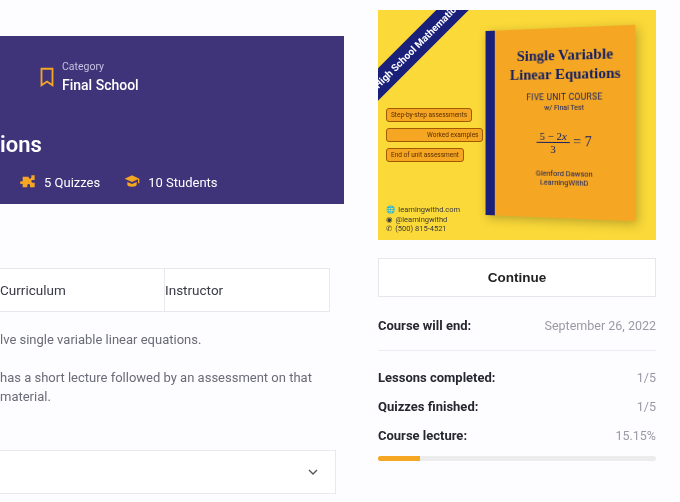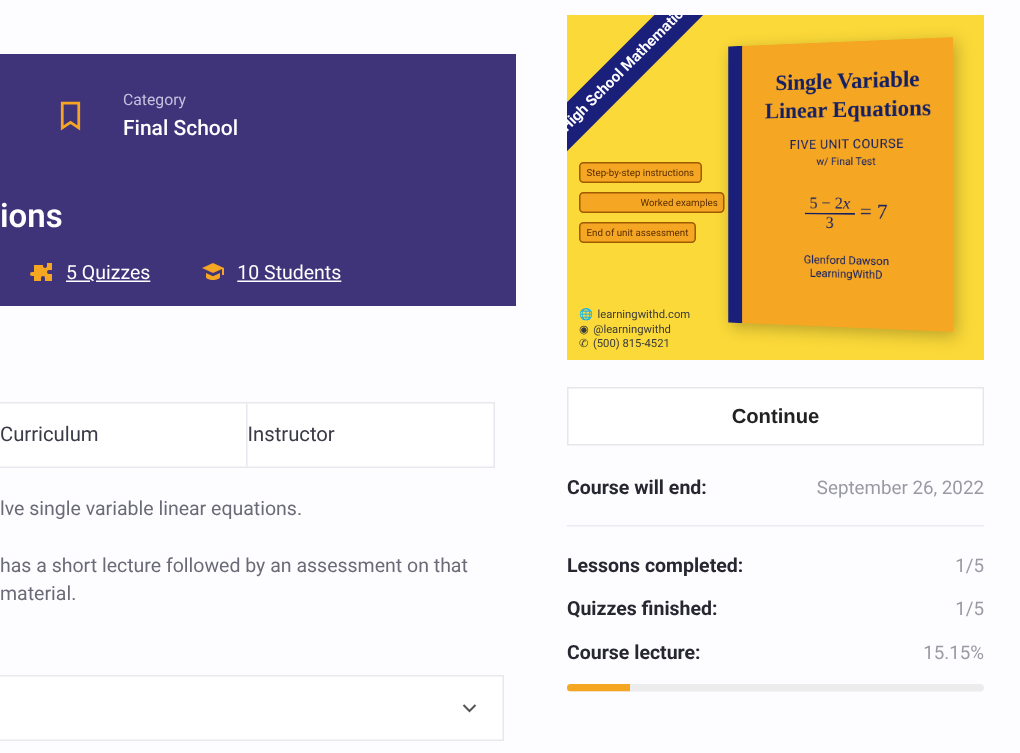--- a/index.html
+++ b/index.html
@@ -21,43 +21,42 @@
     height: 168px;
     background: #3f337a;
     color: #fff;
   }
 
   .cat-row {
     position: absolute;
     top: 24px; left: 36px;
     display: flex;
     align-items: center;
-    gap: 24px;
+    gap: 4px;
   }
   .cat-row svg { width: 22px; height: 26px; }
   .cat-label { font-size: 10.5px; color: #c7c1e0; display:block; margin-bottom:2px;}
   .cat-value { font-size: 14px; color: #fff; font-weight: 500; }
 
   .title-frag {
     position: absolute;
     top: 96px; left: 0;
     font-size: 22px;
     font-weight: 600;
     color:#fff;
     padding-right: 8px;
   }
 
   .meta-row {
     position: absolute;
     top: 138px; left: 20px;
     display: flex;
-    gap: 34px;
+    gap: 24px;
     align-items: center;
     font-size: 13px;
-    text-decoration: underline;
   }
   .meta-item { display:flex; align-items:center; gap:8px; color:#fff; }
   .meta-item svg { width:16px; height:16px; }
 
   
   .tabs {
     position: absolute;
     left: 0; top: 268px;
     width: 330px;
     display: flex;
@@ -230,21 +229,21 @@
 <div class="expander">
   <svg viewBox="0 0 24 24" fill="none" stroke="#555" stroke-width="2">
       <polyline points="6 9 12 15 18 9"></polyline>
     </svg>
 </div>
 
 <div class="side">
 
   <div class="book-card">
     <div class="ribbon">High School Mathematics</div>
-    <div class="pill a">Step-by-step instructions</div>
+    <div class="pill a">Step-by-step assessments</div>
     <div class="pill b">Worked examples</div>
     <div class="pill c">End of unit assessment</div>
     <div class="socials">
       <div>
           <span>🌐</span>
           <span>learningwithd.com</span>
         </div>
       <div>
           <span>◉</span>
           <span>@learningwithd</span>

